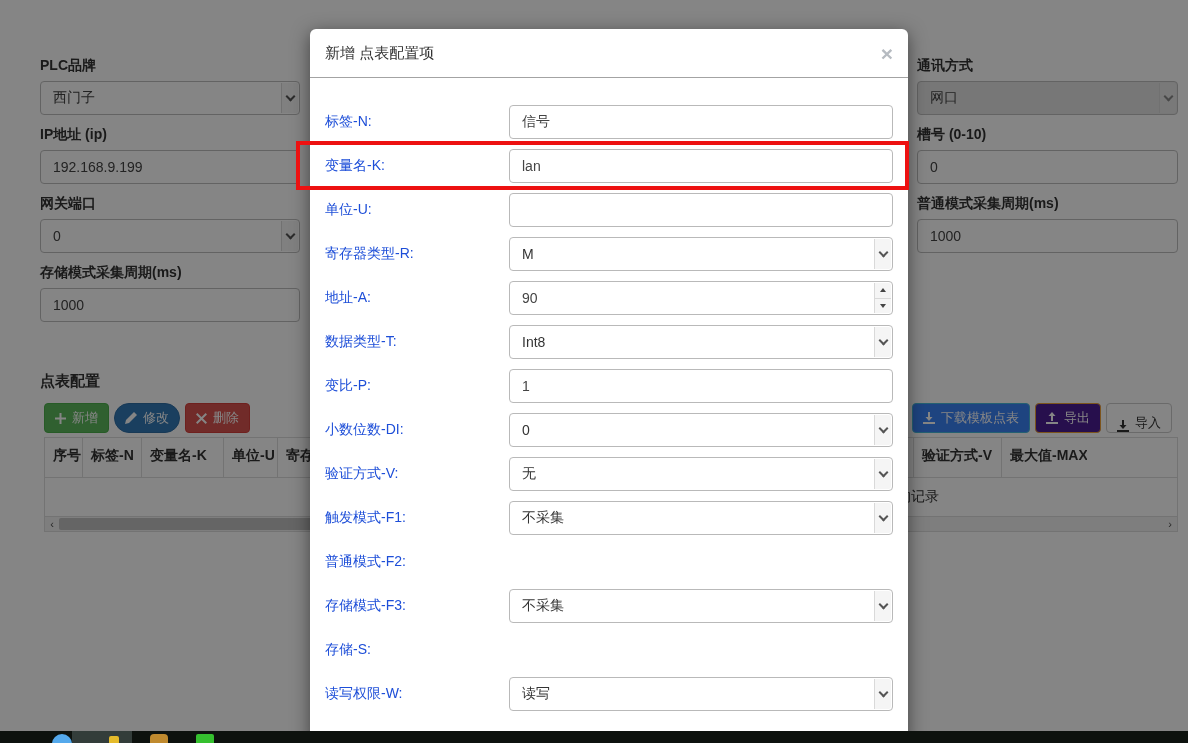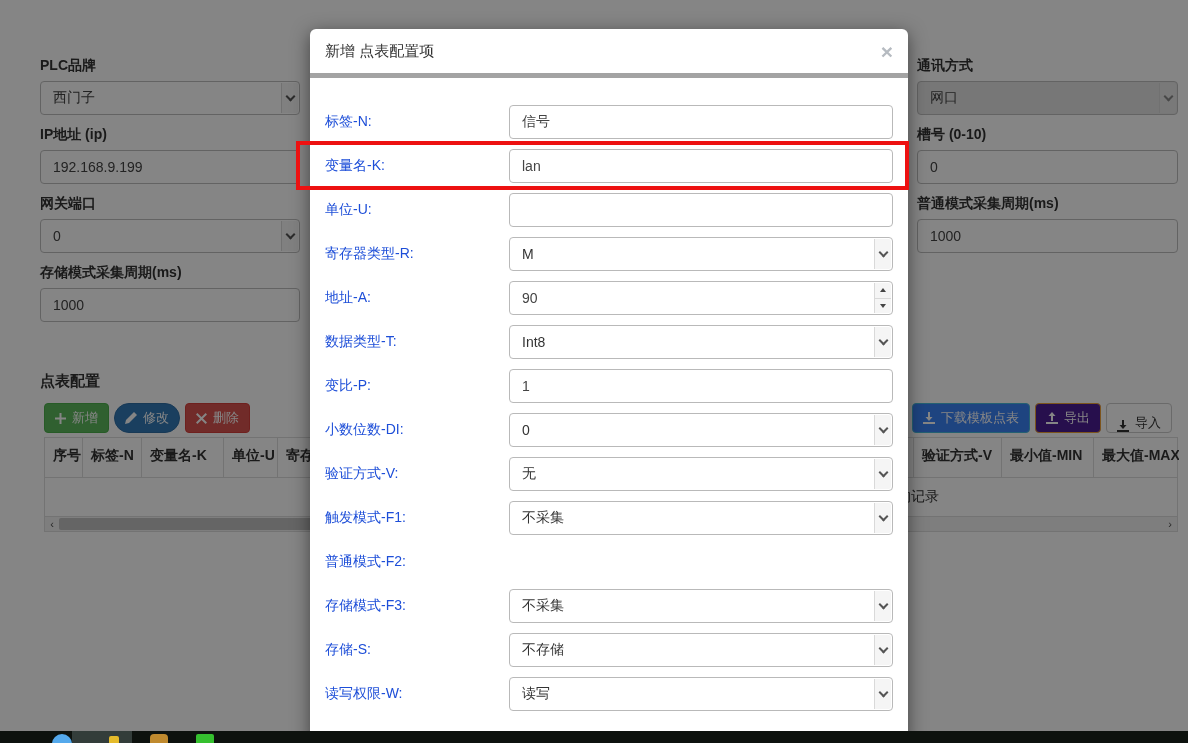--- a/index.html
+++ b/index.html
@@ -43,21 +43,21 @@
   #pt-scroll { position:relative; height:14px; background:#f1f1f1; }
   .sb-arrow { position:absolute; top:0; width:14px; height:14px; display:flex; align-items:center; justify-content:center; font-size:11px; color:#505050; }
   #sb-left { left:0; } #sb-right { right:0; }
   #sb-thumb { position:absolute; left:14px; top:1px; height:12px; width:440px; background:#c1c1c1; border-radius:2px; }
 
   
   #overlay { position:absolute; left:0; top:0; width:1188px; height:743px; background:rgba(0,0,0,0.48); z-index:5; }
 
   
   #modal { position:absolute; left:310px; top:29px; width:598px; height:714px; background:#fff; border-radius:6px 6px 0 0; box-shadow:0 4px 18px rgba(0,0,0,.5); z-index:10; overflow:hidden; }
-  #modal-header { height:49px; border-bottom:5px solid #a3a3a3; display:flex; align-items:center; padding:0 15px; }
+  #modal-header { height:49px; border-bottom:1px solid #a3a3a3; display:flex; align-items:center; padding:0 15px; }
   #modal-title { font-size:15px; font-weight:500; color:#333; }
   #modal-close { margin-left:auto; font-size:21px; font-weight:bold; color:#b6bbc1; line-height:1; cursor:pointer; }
   #modal-body { padding:27px 15px 10px 15px; }
   .m-row { display:flex; align-items:center; height:34px; margin-bottom:10px; }
   .m-label { width:184px; flex:none; font-size:14px; color:#1d4ed8; }
   .m-ctrl { position:relative; flex:1; height:34px; background:#fff; border:1px solid #b9b9b9; border-radius:4px; }
   .m-ctrl input { width:100%; height:100%; border:none; outline:none; background:transparent; font:inherit; font-size:14px; color:#444; padding:6px 12px; border-radius:4px; }
   .spin { position:absolute; right:1px; top:1px; bottom:1px; width:17px; border-left:1px solid #d9d9d9; display:flex; flex-direction:column; border-radius:0 3px 3px 0; overflow:hidden; }
   .spin .cell { flex:1; background:#f5f5f5; display:flex; align-items:center; justify-content:center; }
   .spin .cell:first-child { border-bottom:1px solid #d9d9d9; }
@@ -177,21 +177,20 @@
         <div class="th" style="width: 37px;">序号</div>
         <div class="th" style="width: 59px;">标签-N</div>
         <div class="th" style="width: 82px;">变量名-K</div>
         <div class="th" style="width: 54px;">单位-U</div>
         <div class="th" style="width: 105px;">寄存器类型-R</div>
         <div class="th" style="width: 170px;">地址-A</div>
         <div class="th" style="width: 160px;">数据类型-T</div>
         <div class="th" style="width: 105px;">变比-P</div>
         <div class="th" style="width: 96px;">小数位数-DI</div>
         <div class="th" style="width: 88px;">验证方式-V</div>
-        <div class="th" style="width: 92px;">最小值-MIN</div>
         <div class="th" style="width: 86px;">最大值-MAX</div>
       </div>
     <div id="pt-body">
       <span id="empty-msg">没有找到匹配的记录</span>
     </div>
     <div id="pt-scroll">
       <div class="sb-arrow" id="sb-left">‹</div>
       <div id="sb-thumb"></div>
       <div class="sb-arrow" id="sb-right">›</div>
     </div>
@@ -297,26 +296,20 @@
     <div class="m-ctrl">
           <div class="sel-face">不采集</div>
           <div class="sel-zone">
             <i class="chev"></i>
           </div>
         </div>
   </div>
 
   <div class="m-row">
     <div class="m-label">存储-S:</div>
-    <div class="m-ctrl">
-          <div class="sel-face">不存储</div>
-          <div class="sel-zone">
-            <i class="chev"></i>
-          </div>
-        </div>
   </div>
 
   <div class="m-row">
     <div class="m-label">读写权限-W:</div>
     <div class="m-ctrl">
           <div class="sel-face">读写</div>
           <div class="sel-zone">
             <i class="chev"></i>
           </div>
         </div>

